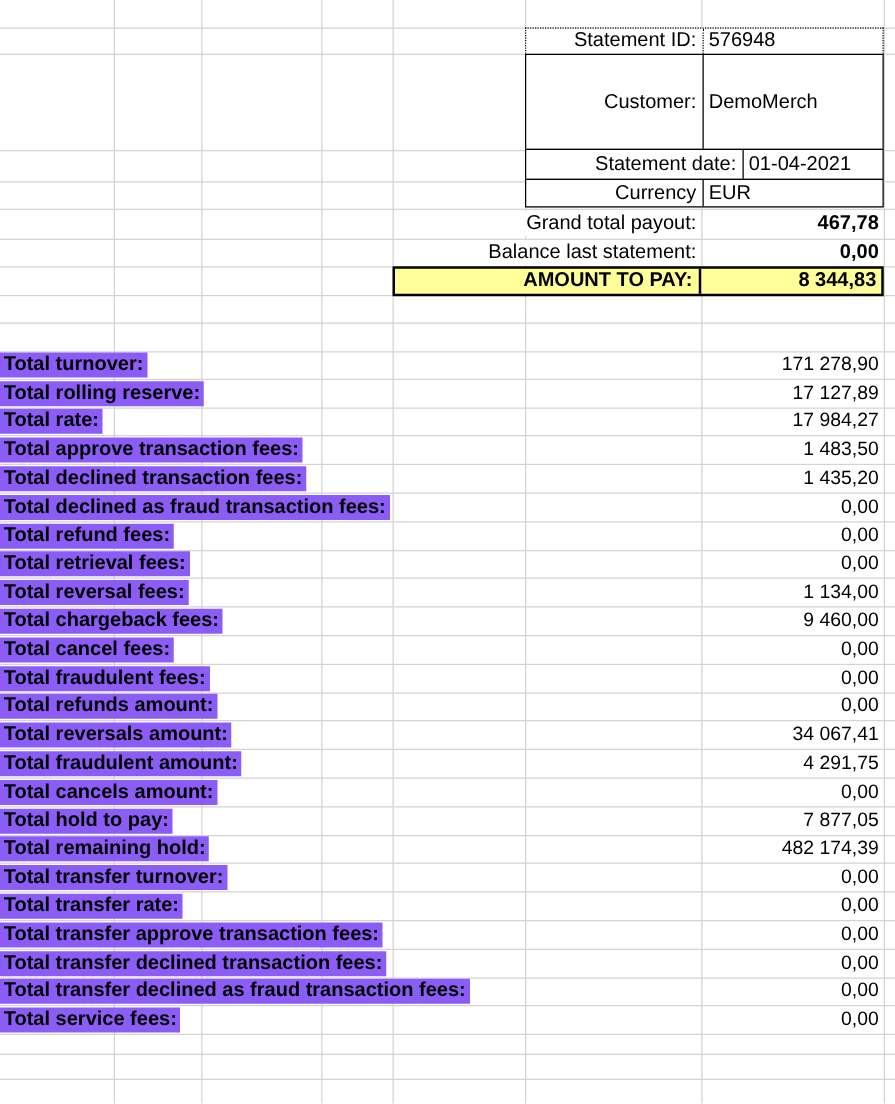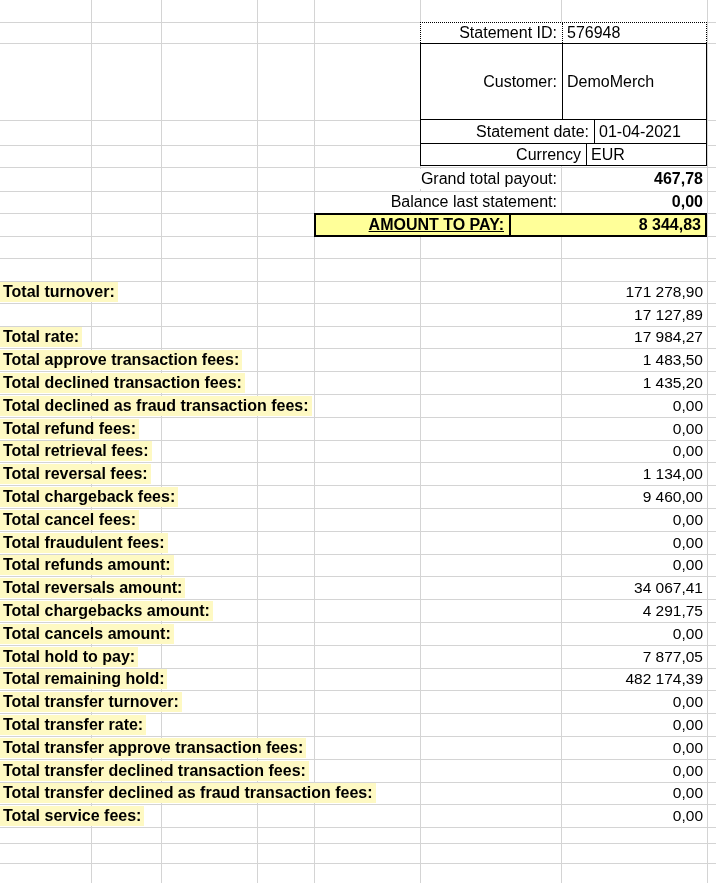--- a/index.html
+++ b/index.html
@@ -16,44 +16,44 @@
   .info-box { position: absolute; left: 420px; top: 22px; width: 287px; background: #c4b5fd; font-size: 16px; }
   .ib-row { display: flex; align-items: center; background: #fff; }
   .ib-row .lbl { width: 142px; text-align: right; padding-right: 5px; white-space: nowrap; }
   .ib-row .val { flex: 1; text-align: left; padding-left: 4px; white-space: nowrap; }
   .ib-row.stmt { height: 21px; border: 1px dotted #000; border-bottom: none; }
   .ib-row.stmt .lbl { border-right: 1px dotted #000; height: 100%; display: flex; align-items: center; justify-content: flex-end; }
   .ib-row.solid { border: 1px solid #000; justify-content: flex-end; }
   .ib-row.solid .lbl { border-right: 1px solid #000; height: 100%; display: flex; align-items: center; justify-content: flex-end; }
   .ib-row.customer { height: 77px; }
   .ib-row.date { height: 25px; margin-top: -1px; padding-left: 32px; }
-  .ib-row.currency { height: 23px; margin-top: -1px; padding-left: 24px; }
+  .ib-row.currency { height: 23px; margin-top: -1px; }
 
   
   .pay-row { position: absolute; left: 0; right: 0; }
   .pay-row .plbl { position: absolute; right: 156px; top: 50%; transform: translateY(-50%);
                    background: #fff; padding: 1px 3px; font-weight: 400; font-size: 16px; white-space: nowrap; }
   .pay-row .pval { position: absolute; right: 13px; top: 50%; transform: translateY(-50%);
                    font-weight: 700; font-size: 16px; white-space: nowrap; }
   .pay-row.grand { top: 167px; height: 24px; }
   .pay-row.balance { top: 191px; height: 22px; }
 
   
   .amount-bar { position: absolute; left: 314px; top: 213px; width: 393px; height: 24px;
                 background: #ffff99; border: 2px solid #000; display: flex; }
-  .amount-bar .albl { width: 195px; border-right: 2px solid #000; display: flex; align-items: center;
-                      justify-content: flex-end; padding-right: 5px; font-weight: 700; font-size: 16px; white-space: nowrap; text-decoration: underline; }
+  .amount-bar .albl { width: 245px; border-right: 2px solid #000; display: flex; align-items: center;
+                      justify-content: flex-end; padding-right: 5px; font-weight: 700; font-size: 16px; white-space: nowrap; }
   .amount-bar .aval { flex: 1; display: flex; align-items: center; justify-content: flex-end;
                       padding-right: 4px; font-weight: 700; font-size: 16px; white-space: nowrap; text-align: center; }
 
   
   .totals { position: absolute; left: 0; right: 0; top: 281px; }
   .t-row { position: relative; height: 22.8px; border-bottom: 1px solid #d4d4d4; }
   .t-row .t-label { position: absolute; left: 0; top: 50%; transform: translateY(-50%);
-                    background: #fef9c3; padding: 1px 3px; font-weight: 700; font-size: 16px; white-space: nowrap; }
+                    background: #8b5cf6; padding: 1px 3px; font-weight: 700; font-size: 16px; white-space: nowrap; }
   .t-row .t-value { position: absolute; right: 13px; top: 50%; transform: translateY(-50%);
                     font-size: 15.5px; white-space: nowrap; }
   .t-row.empty-a { height: 16px; }
   .t-row.empty-b { height: 20px; }
 </style>
 </head>
 <body>
 
 <div class="sheet">
 
@@ -108,20 +108,21 @@
     <span class="albl">AMOUNT TO PAY:</span>
     <span class="aval">8 344,83</span>
   </div>
 
   <div class="totals">
     <div class="t-row">
       <span class="t-label">Total turnover:</span>
       <span class="t-value">171 278,90</span>
     </div>
     <div class="t-row">
+      <span class="t-label">Total rolling reserve:</span>
       <span class="t-value">17 127,89</span>
     </div>
     <div class="t-row">
       <span class="t-label">Total rate:</span>
       <span class="t-value">17 984,27</span>
     </div>
     <div class="t-row">
       <span class="t-label">Total approve transaction fees:</span>
       <span class="t-value">1 483,50</span>
     </div>
@@ -159,21 +160,21 @@
     </div>
     <div class="t-row">
       <span class="t-label">Total refunds amount:</span>
       <span class="t-value">0,00</span>
     </div>
     <div class="t-row">
       <span class="t-label">Total reversals amount:</span>
       <span class="t-value">34 067,41</span>
     </div>
     <div class="t-row">
-      <span class="t-label">Total chargebacks amount:</span>
+      <span class="t-label">Total fraudulent amount:</span>
       <span class="t-value">4 291,75</span>
     </div>
     <div class="t-row">
       <span class="t-label">Total cancels amount:</span>
       <span class="t-value">0,00</span>
     </div>
     <div class="t-row">
       <span class="t-label">Total hold to pay:</span>
       <span class="t-value">7 877,05</span>
     </div>

